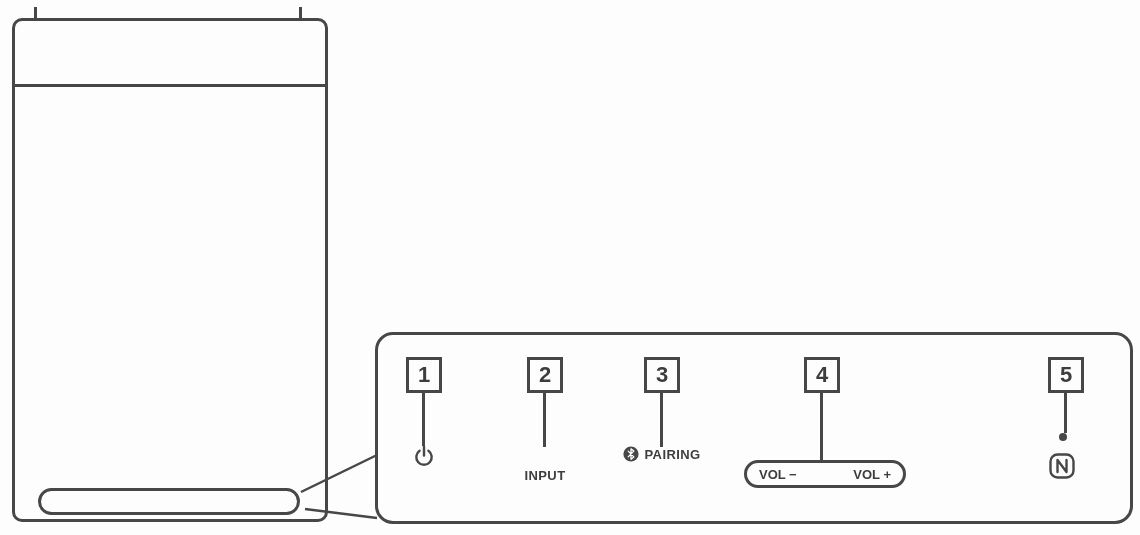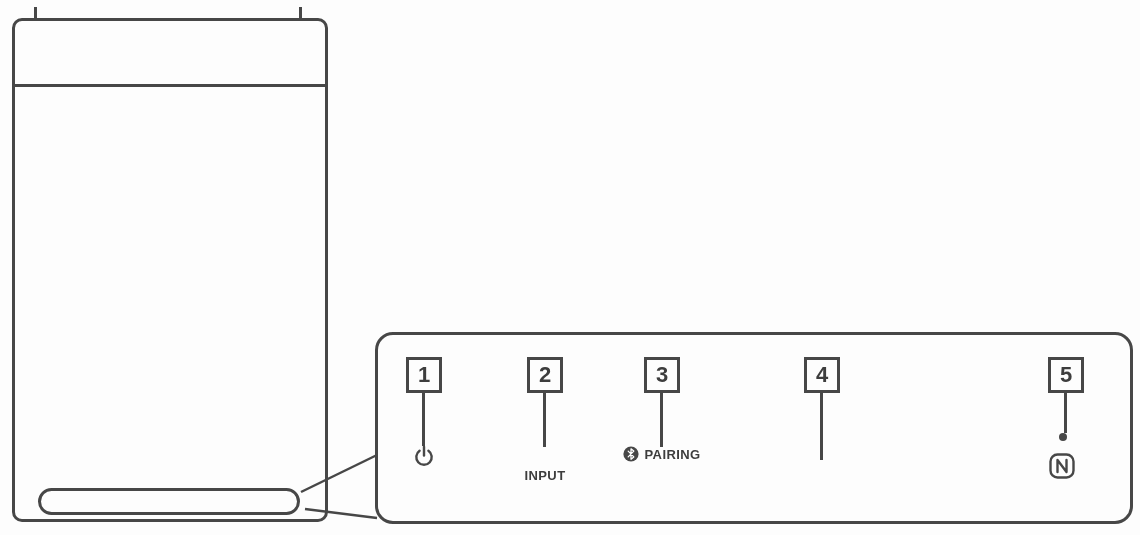--- a/index.html
+++ b/index.html
@@ -91,20 +91,24 @@
   <div class="ctl-label" style="left:495px;top:468px;width:100px;text-align:center">INPUT</div>
 
   <div class="pairing-wrap">
     <svg width="16" height="16" viewBox="0 0 16 16">
       <circle cx="8" cy="8" r="7.6" fill="#474747"></circle>
       <path d="M5.2 5.1 L10.8 10.9 L8 13.2 L8 2.8 L10.8 5.1 L5.2 10.9" fill="none" stroke="#ffffff" stroke-width="1.3" stroke-linejoin="round" stroke-linecap="round"></path>
     </svg>
     <span>PAIRING</span>
   </div>
 
+  <div class="vol-pill">
+    <span>VOL −</span>
+    <span>VOL +</span>
+  </div>
 
   <div class="nfc-dot"></div>
   <div class="nfc-wrap">
     <svg width="30" height="30" viewBox="0 0 30 30">
       <rect x="3.5" y="3.5" width="23" height="23" rx="7" fill="none" stroke="#474747" stroke-width="2.4"></rect>
       <path d="M10.5 21 L10.5 9 L19.5 21 L19.5 9" fill="none" stroke="#474747" stroke-width="2.4" stroke-linejoin="round" stroke-linecap="round"></path>
     </svg>
   </div>
 
 </div>

